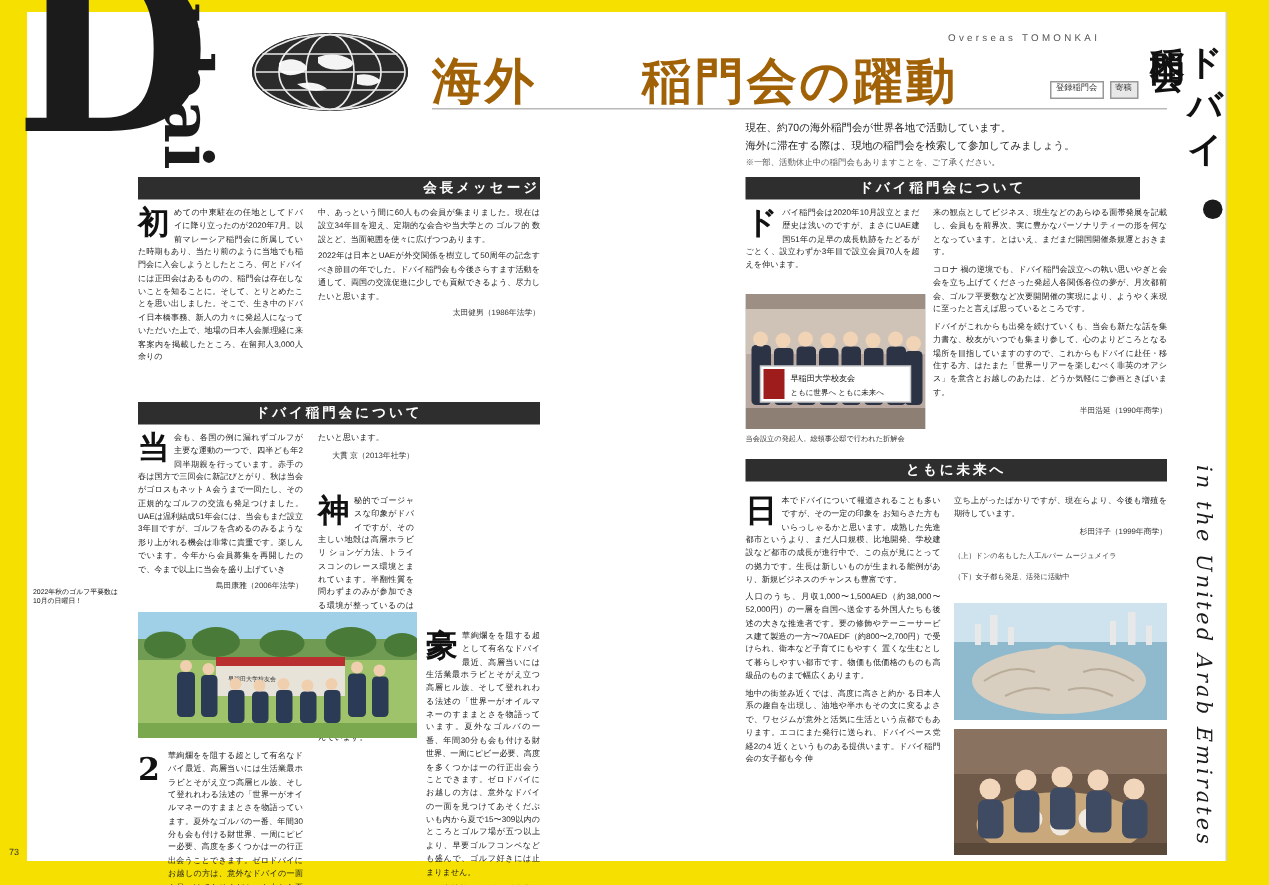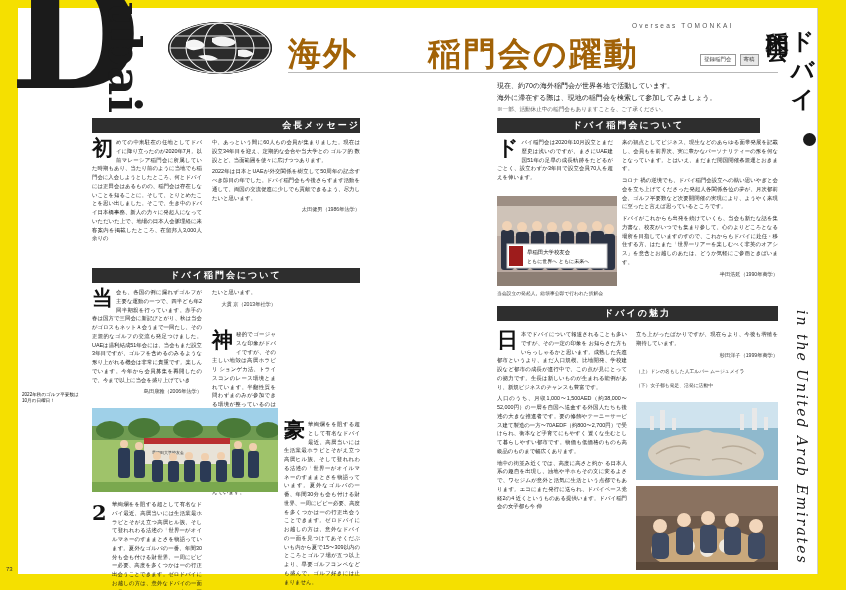--- a/index.html
+++ b/index.html
@@ -419,21 +419,21 @@
       </g>
       <rect x="10" y="48" width="100" height="24" fill="#ffffff" stroke="#c9c9c9"></rect>
       <rect x="12" y="50" width="14" height="20" fill="#9e1c1c"></rect>
       <text x="30" y="58" font-size="5.4" fill="#111" font-family="sans-serif">早稲田大学校友会</text>
       <text x="30" y="67" font-size="5" fill="#111" font-family="sans-serif">ともに世界へ ともに未来へ</text>
       <rect y="76" width="120" height="14" fill="#8d7f74"></rect>
     </svg>
   </div>
   <div class="caption" style="left:497px; top:290px; width:120px;">当会設立の発起人。総領事公邸で行われた折解会</div>
 
-  <div class="hbar" style="left:497px; top:306px; width:281px;">ドバイの魅力</div>
+  <div class="hbar" style="left:497px; top:306px; width:281px;">ともに未来へ</div>
 
   <div class="col" style="left:497px; top:330px; width:130px;">
     <p><span class="dropcap">日</span><span>本でドバイについて報道されることも多いですが、その一定の印象を お知らさた方もいらっしゃるかと思います。成熟した先進都市というより、まだ人口規模、比地開発、学校建設など都市の成長が進行中で、この点が見にとっての拠力です。生長は新しいものが生まれる能例があり、新規ビジネスのチャンスも豊富です。</span></p>
     <p>人口のうち、月収1,000〜1,500AED（約38,000〜52,000円）の一層を自国へ送金する外国人たちも後述の大きな推進者です。要の修飾やテーニーサービス建て製造の一方〜70AEDF（約800〜2,700円）で受けられ、衛本など子育てにもやすく 置くな生むとして暮らしやすい都市です。物価も低価格のものも高級品のものまで幅広くあります。</p>
     <p>地中の街並み近くでは、高度に高さと約か る日本人系の趣自を出現し、油地や半ホもその文に変るよさで、ワセジムが意外と活気に生活という点都でもあります。エコにまた発行に送られ、ドバイベース党経2の4 近くというものある提供います。ドバイ稲門会の女子都も今 伸</p>
   </div>
 
   <div class="col" style="left:636px; top:330px; width:142px;">
     <p>立ち上がったばかりですが、現在らより、今後も増殖を期待しています。</p>
     <div class="sig">杉田洋子（1999年商学）</div>

